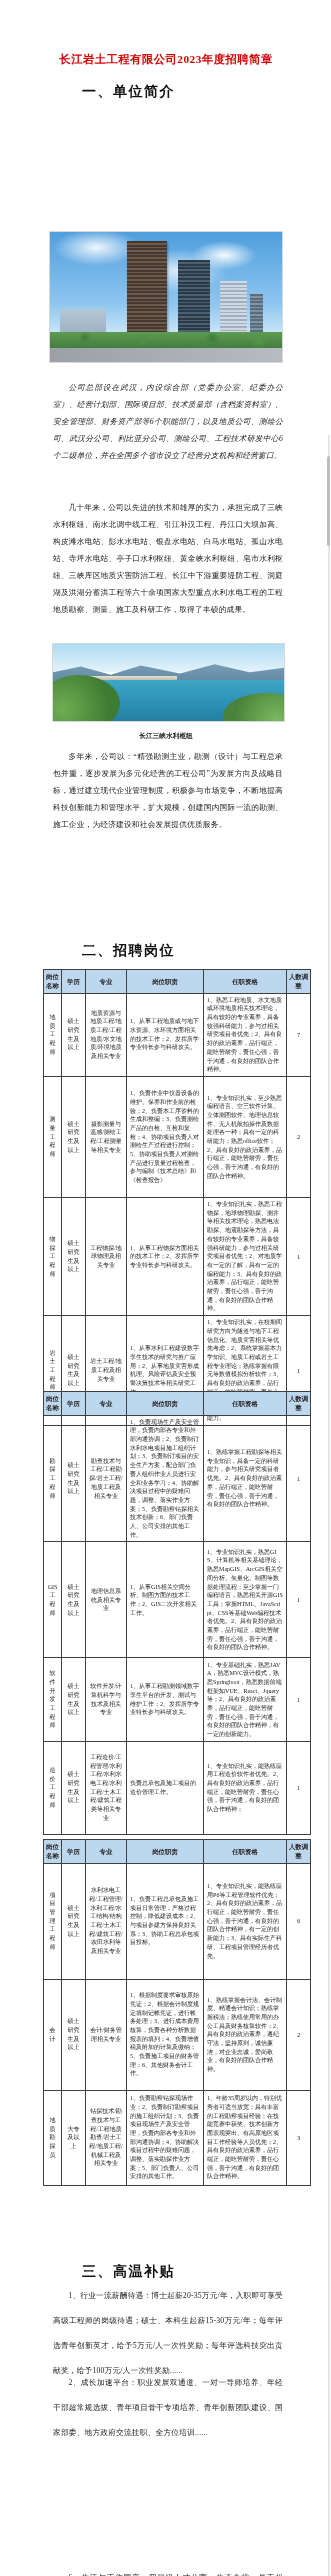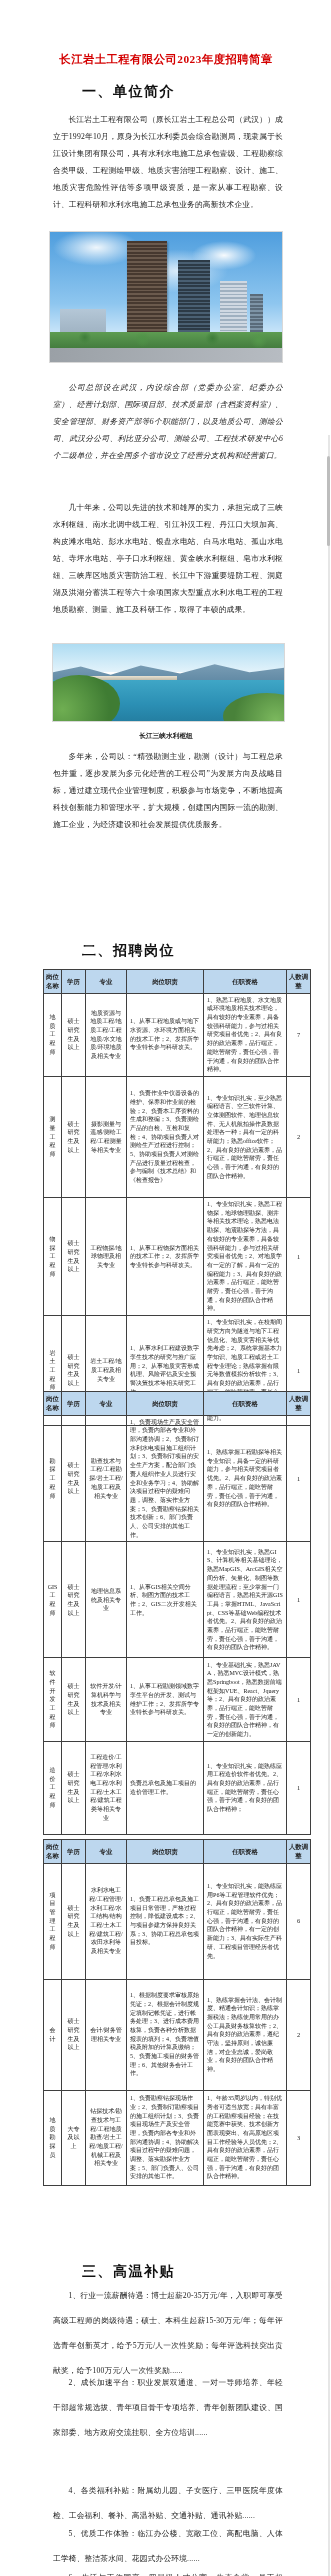--- a/index.html
+++ b/index.html
@@ -72,21 +72,20 @@
   .sb-thumb{left:327px;top:456px;width:3.1px;height:90px;background:#bdbdbd;border-radius:1.5px;}
 </style>
 </head>
 <body>
 
 <div id="page">
 
   <div class="abs doc-title">长江岩土工程有限公司2023年度招聘简章</div>
 
   <div class="abs sec-heading" style="top:83px;">一、单位简介</div>
-  <div class="abs para" style="top:111px;">长江岩土工程有限公司（原长江岩土工程总公司（武汉））成立于1992年10月，原身为长江水利委员会综合勘测局，现隶属于长江设计集团有限公司，具有水利水电施工总承包壹级、工程勘察综合类甲级、工程测绘甲级、地质灾害治理工程勘察、设计、施工、地质灾害危险性评估等多项甲级资质，是一家从事工程勘察、设计、工程科研和水利水电施工总承包业务的高新技术企业。</div>
 
   <div class="abs photo" style="left:49px;top:231px;width:232px;height:130px;">
     <div class="ph-layer sky1"></div>
     <div class="ph-layer tower" style="left:77px;top:9.3px;width:40px;height:108px;background:repeating-linear-gradient(#46382f 0 2.1px,#6b5a4d 2.1px 3.6px);box-shadow:1px 1px 2.1px rgba(0,0,0,.3);"></div>
     <div class="ph-layer tower" style="left:128px;top:28px;width:32px;height:89px;background:repeating-linear-gradient(#2c3a46 0 2.1px,#4a6073 2.1px 3.6px);"></div>
     <div class="ph-layer tower" style="left:170px;top:49px;width:27px;height:68px;background:repeating-linear-gradient(#cfd8e2 0 2.1px,#9fb0c0 2.1px 3.6px);"></div>
     <div class="ph-layer" style="left:200px;top:62px;width:13.4px;height:54px;background:repeating-linear-gradient(#5a6b7a 0 2.1px,#7e94a6 2.1px 3.6px);"></div>
     <div class="ph-layer" style="left:10.3px;top:77px;width:46px;height:31px;background:linear-gradient(#b9c6d2,#8fa2b2);opacity:.85;"></div>
     <div class="ph-layer greenstrip" style="left:0;top:100px;width:232px;height:18px;"></div>
     <div class="ph-layer road" style="left:0;top:116px;width:232px;height:14px;"></div>
@@ -257,21 +256,19 @@
       <td class="c-duty">1、负责勘察钻探现场作业；2、负责制订勘察项目的施工组织计划；3、负责项目现场生产及安全管理，负责内部各专业和外部沟通协调；4、协助解决项目过程中的疑难问题，调整、落实勘探作业方案；5、部门负责人、公司安排的其他工作。</td>
       <td class="c-qual">1、年龄35周岁以内，特别优秀者可适当放宽；具有丰富的工程勘察项目经验；在技能竞赛中获奖、技术创新方面表现突出、有高原地区项目工作经验等人员优先；2、具有良好的政治素养，品行端正，能吃苦耐劳，责任心强，善于沟通，有良好的团队合作精神。</td>
       <td class="c-count">3</td>
     </tr>
   </tbody>
     </table>
 
   <div class="abs sec-heading" style="top:2263px;">三、高温补贴</div>
   <div class="abs welfare-item" style="top:2283px;">1、行业一流薪酬待遇：博士起薪20-35万元/年，入职即可享受高级工程师的岗级待遇；硕士、本科生起薪15-30万元/年；每年评选青年创新英才，给予5万元/人一次性奖励；每年评选科技突出贡献奖，给予100万元/人一次性奖励......</div>
   <div class="abs welfare-item" style="top:2370px;">2、成长加速平台：职业发展双通道、一对一导师培养、年轻干部超常规选拔、青年项目骨干专项培养、青年创新团队建设、国家部委、地方政府交流挂职、全方位培训......</div>
-  <div class="abs welfare-item" style="top:2478px;">4、各类福利补贴：附属幼儿园、子女医疗、三甲医院年度体检、工会福利、餐补、高温补贴、交通补贴、通讯补贴......</div>
-  <div class="abs welfare-item" style="top:2521px;">5、优质工作体验：临江办公楼、宽敞工位、高配电脑、人体工学椅、整洁茶水间、花园式办公环境......</div>
   <div class="abs welfare-item" style="top:2565px;">6、生活与工作同享：四星级人才公寓、生态食堂、员工超市、理发室、兴趣社团、健身中心、母婴室、心理咨询室......</div>
 
   <div class="abs sb-track"></div>
   <div class="abs sb-thumb"></div>
 
 </div>
 
 
 </body></html>

